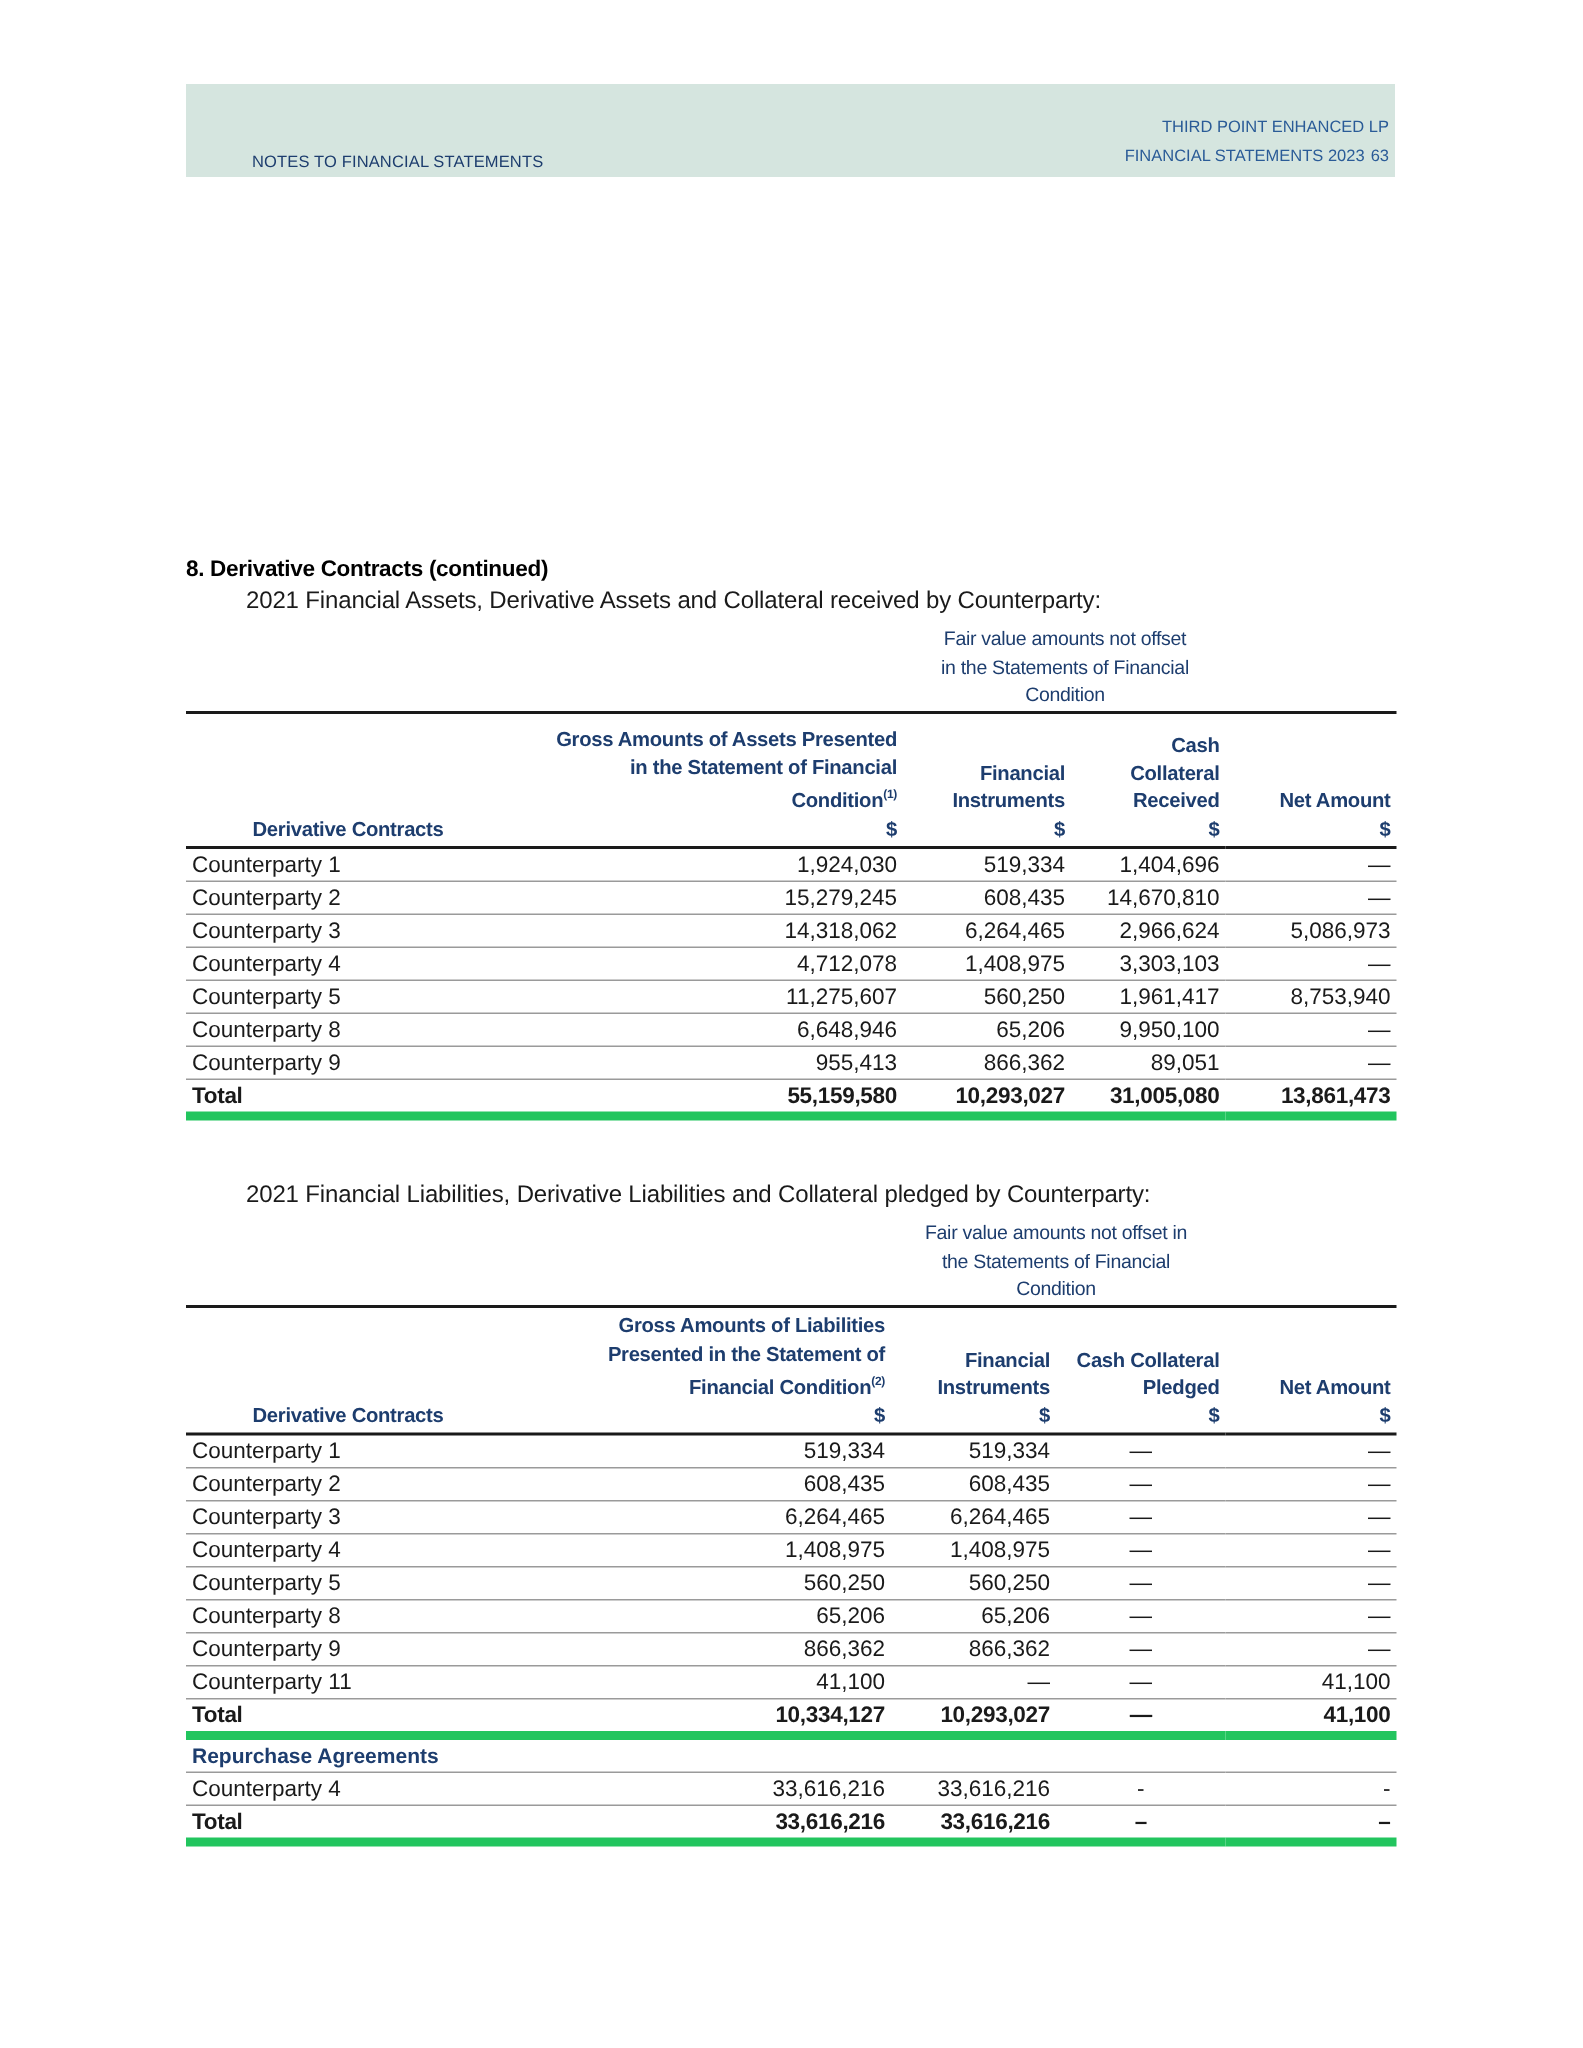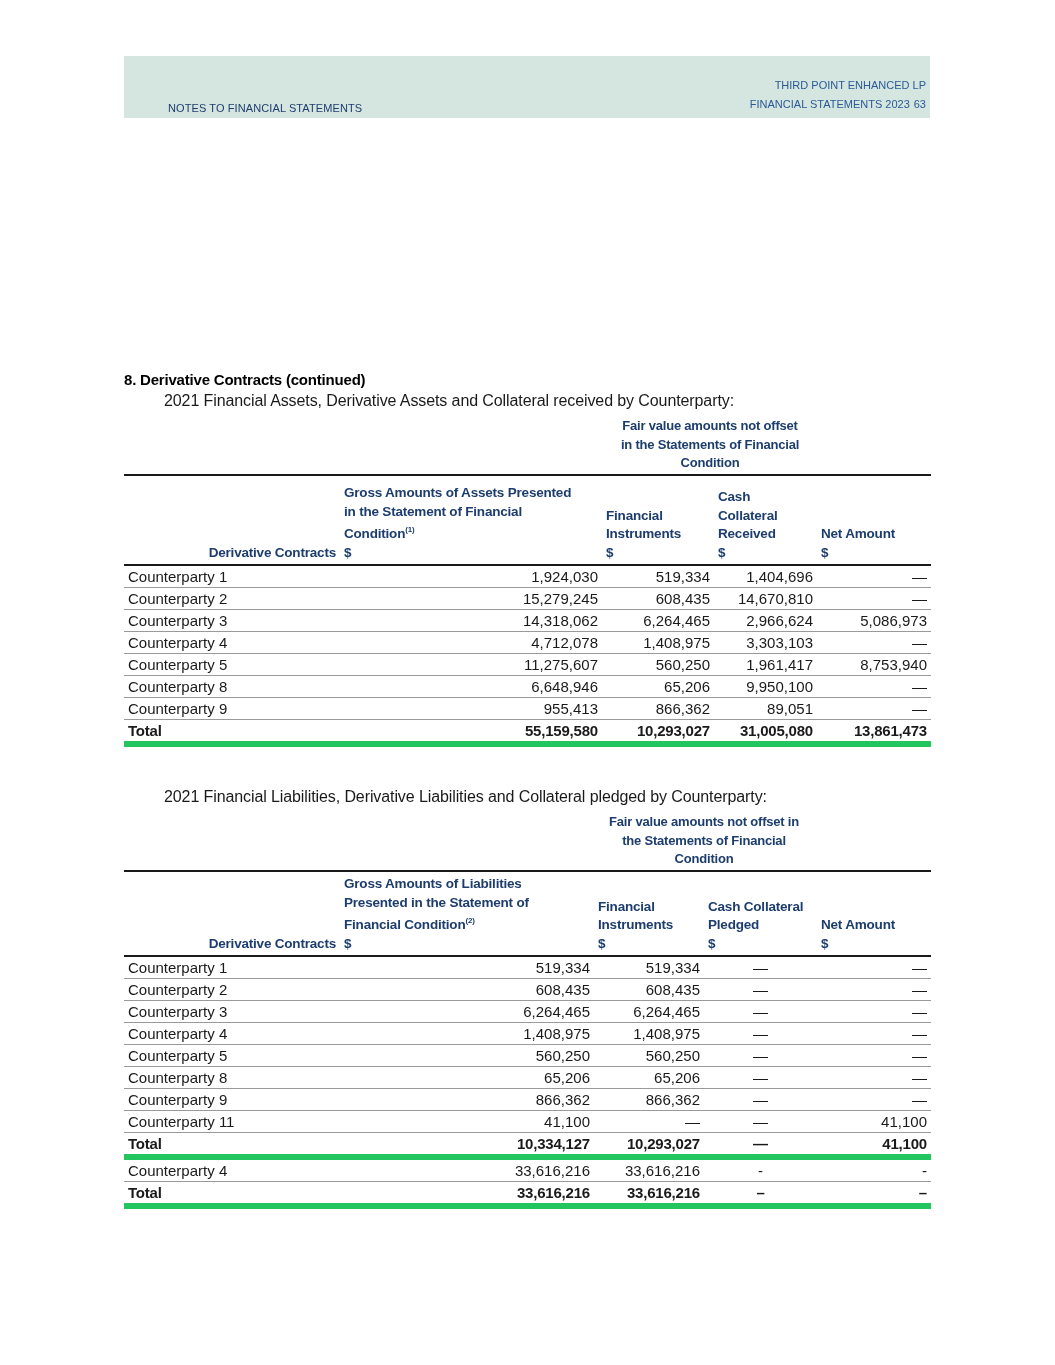--- a/index.html
+++ b/index.html
@@ -5,27 +5,27 @@
     html, body { margin: 0; padding: 0; background: #ffffff; }
     body { width: 1055px; height: 1365px; position: relative; font-family: "Liberation Sans", sans-serif; color: #1a1a1a; overflow: hidden; }
     .header-band { position: absolute; left: 124px; top: 56px; width: 806px; height: 62px; background: #d5e5df; }
     .hdr-left { position: absolute; left: 4px; bottom: 4px; font-size: 11px; color: #1d3d6e; letter-spacing: 0.1px; padding-left: 40px; }
     .hdr-right { position: absolute; right: 4px; bottom: 4px; text-align: right; font-size: 11px; color: #2a5b97; line-height: 19px; }
     .hdr-right .pg { display: inline-block; margin-left: 4px; color: #2a5b97; }
     .section-title { position: absolute; left: 124px; top: 371px; font-size: 15px; font-weight: bold; color: #000000; letter-spacing: -0.2px; }
     .caption { position: absolute; left: 124px; font-size: 16px; color: #1a1a1a; letter-spacing: -0.1px; margin-left: 40px; }
     .cap1 { top: 392px; }
     .cap2 { top: 788px; }
-    .fv-title { position: absolute; text-align: center; font-size: 13px; font-weight: bold; color: #1d3d6e; line-height: 18.5px; letter-spacing: -0.2px; }
+    .fv-title { position: absolute; text-align: center; font-size: 13px; font-weight: normal; color: #1d3d6e; line-height: 18.5px; letter-spacing: -0.2px; }
     .fv1 { left: 606px; top: 417px; width: 208px; }
     .fv2 { left: 596px; top: 813px; width: 216px; }
     .rule-thick { position: absolute; left: 124px; width: 807px; height: 0; border-top: 2px solid #1a1a1a; }
     table.fin { position: absolute; left: 124px; width: 807px; border-collapse: collapse; font-size: 15px; }
-    table.fin th { font-size: 13.5px; font-weight: bold; color: #1d3d6e; text-align: left; vertical-align: bottom; line-height: 18.5px; padding: 0 4px 2px 4px; letter-spacing: -0.2px; }
-    table.fin th.first { text-align: right; }
+    table.fin th { font-size: 13.5px; font-weight: bold; color: #1d3d6e; text-align: right; vertical-align: bottom; line-height: 18.5px; padding: 0 4px 2px 4px; letter-spacing: -0.2px; }
+    table.fin th.first { text-align: center; }
     table.fin thead tr { border-bottom: 2px solid #1a1a1a; }
     table.fin td { text-align: right; padding: 0 4px; height: 21px; line-height: 21px; border-bottom: 1px solid #9a9a9a; white-space: nowrap; }
     table.fin td.first { text-align: left; margin-top: 24px; }
     table.fin tr.total td { font-weight: bold; border-bottom: 6px solid #22c55e; font-size: 15px; letter-spacing: -0.2px; }
     table.fin tr.sub td { font-weight: bold; color: #1d3d6e; font-size: 14px; text-align: left; border-bottom: 1px solid #9a9a9a; }
     table.fin td.center { text-align: center; }
     sup { font-size: 8px; vertical-align: 6px; }
     .t1 { top: 484px; }
     .t2 { top: 875px; }
   </style>
@@ -242,20 +242,23 @@
         <td class="center">—</td>
         <td>41,100</td>
       </tr>
       <tr class="total">
         <td class="first">Total</td>
         <td>10,334,127</td>
         <td>10,293,027</td>
         <td class="center">—</td>
         <td>41,100</td>
       </tr>
+      <tr class="sub">
+        <td colspan="5">Repurchase  Agreements</td>
+      </tr>
       <tr>
         <td class="first">Counterparty 4</td>
         <td>33,616,216</td>
         <td>33,616,216</td>
         <td class="center">-</td>
         <td>-</td>
       </tr>
       <tr class="total">
         <td class="first">Total</td>
         <td>33,616,216</td>

